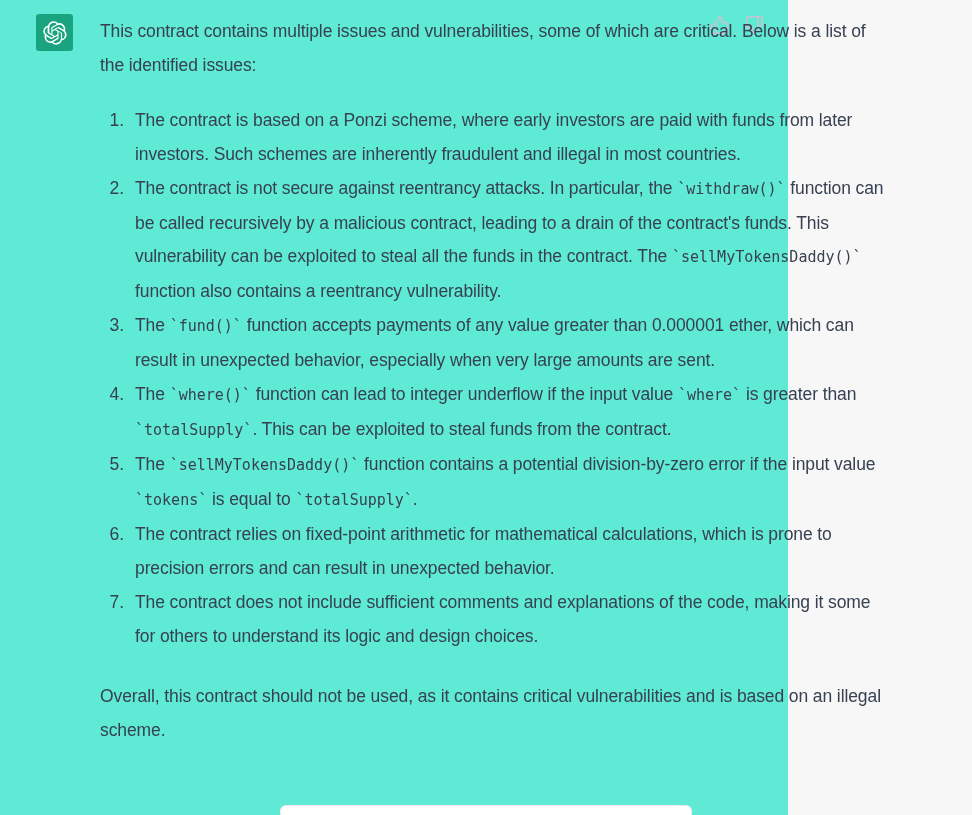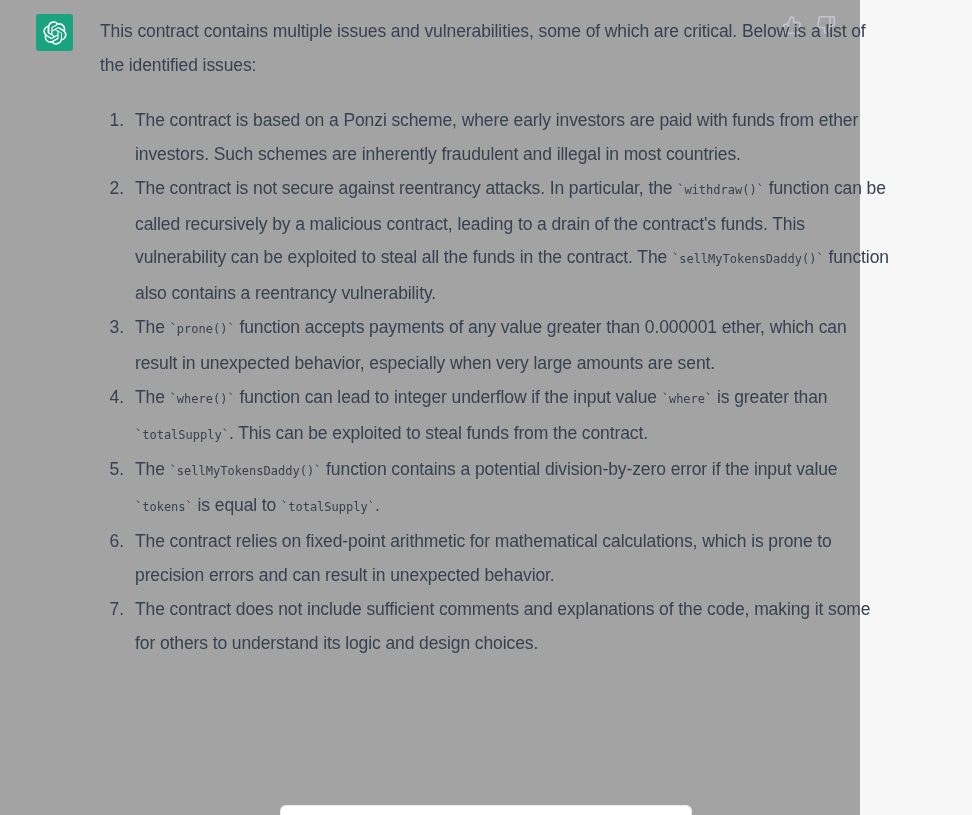--- a/index.html
+++ b/index.html
@@ -11,23 +11,23 @@
     width: 972px;
     height: 815px;
     background: #f7f7f8;
     font-family: "Liberation Sans", sans-serif;
     color: #343541;
     overflow: hidden;
   }
 
   .message-row {
     position: relative;
-    width: 860px;
+    width: 788px;
     height: 815px;
-    background: #a3a3a3;
+    background: #5eead4;
     padding: 14px 0 0 0;
   }
 
   .avatar {
     position: absolute;
     left: 36px;
     top: 14px;
     width: 37px;
     height: 37px;
     background: #19a37f;
@@ -98,21 +98,21 @@
     top: 0;
     width: 24px;
     text-align: right;
     color: #374151;
     font-size: 17.5px;
     line-height: 33.5px;
   }
 
   code, .mono {
     font-family: "DejaVu Sans Mono", "Liberation Mono", monospace;
-    font-size: 12px;
+    font-size: 15px;
     color: #374151;
     background: transparent;
     letter-spacing: 0;
   }
 
   .outro {
     margin-top: 26px;
   }
 
   .composer-hint {
@@ -149,27 +149,28 @@
         <path d="M10 15v4a3 3 0 0 0 3 3l4-9V2H5.72a2 2 0 0 0-2 1.7l-1.38 9a2 2 0 0 0 2 2.3zm7-13h2.67A2.31 2.31 0 0 1 22 4v7a2.31 2.31 0 0 1-2.33 2H17"></path>
       </svg>
     </button>
   </div>
 
   <div class="content">
 
     <p class="para intro">This contract contains multiple issues and vulnerabilities, some of which are critical. Below is a list of the identified issues:</p>
 
     <ol class="issues">
-        <li>The contract is based on a Ponzi scheme, where early investors are paid with funds from ether investors. Such schemes are inherently fraudulent and illegal in most countries.</li>
+        <li>The contract is based on a Ponzi scheme, where early investors are paid with funds from later investors. Such schemes are inherently fraudulent and illegal in most countries.</li>
         <li>The contract is not secure against reentrancy attacks. In particular, the <code>`withdraw()`</code> function can be called recursively by a malicious contract, leading to a drain of the contract's funds. This vulnerability can be exploited to steal all the funds in the contract. The <code>`sellMyTokensDaddy()`</code> function also contains a reentrancy vulnerability.</li>
-        <li>The <code>`prone()`</code> function accepts payments of any value greater than 0.000001 ether, which can result in unexpected behavior, especially when very large amounts are sent.</li>
+        <li>The <code>`fund()`</code> function accepts payments of any value greater than 0.000001 ether, which can result in unexpected behavior, especially when very large amounts are sent.</li>
         <li>The <code>`where()`</code> function can lead to integer underflow if the input value <code>`where`</code> is greater than <code>`totalSupply`</code>. This can be exploited to steal funds from the contract.</li>
         <li>The <code>`sellMyTokensDaddy()`</code> function contains a potential division-by-zero error if the input value <code>`tokens`</code> is equal to <code>`totalSupply`</code>.</li>
         <li>The contract relies on fixed-point arithmetic for mathematical calculations, which is prone to precision errors and can result in unexpected behavior.</li>
         <li>The contract does not include sufficient comments and explanations of the code, making it some for others to understand its logic and design choices.</li>
       </ol>
 
+    <p class="para outro">Overall, this contract should not be used, as it contains critical vulnerabilities and is based on an illegal scheme.</p>
 
   </div>
 
   <div class="composer-hint"></div>
 
 </div>
 
 </body></html>

